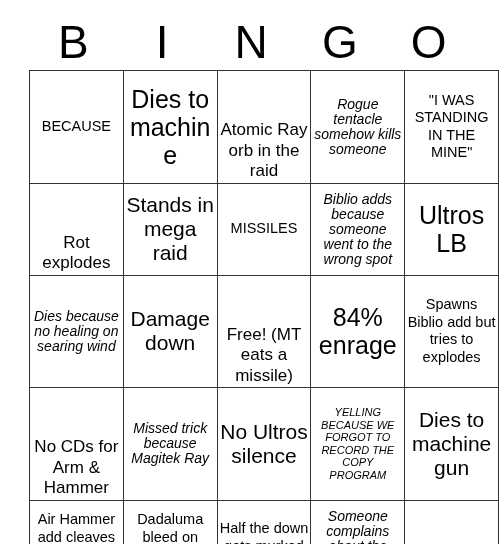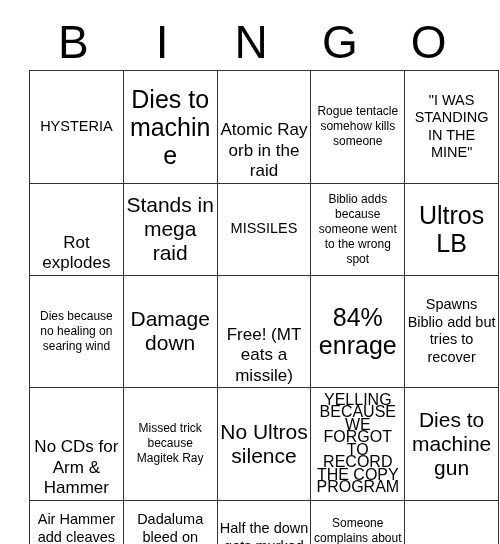--- a/index.html
+++ b/index.html
@@ -59,22 +59,22 @@
     vertical-align: middle;
     overflow: hidden;
     word-wrap: break-word;
     color: #000000;
   }
   .cell-text {
     display: block;
     width: 100%;
   }
   
-  .fs-xs  { font-size: 16px; line-height: 12.5px; }
-  .fs-s   { font-size: 12px; line-height: 15px; }
+  .fs-xs  { font-size: 11px; line-height: 12.5px; font-style: italic; }
+  .fs-s   { font-size: 14px; line-height: 15px; font-style: italic; }
   .fs-m   { font-size: 14.5px; line-height: 17.5px; }
   .fs-l   { font-size: 17px;   line-height: 20.5px; margin-top: 48px; }
   .fs-xl  { font-size: 21px;   line-height: 24px; }
   .fs-xxl { font-size: 25px;   line-height: 28px; }
 </style>
 </head>
 <body>
 
 <div id="card">
 
@@ -83,21 +83,21 @@
       <div class="header-letter">I</div>
       <div class="header-letter">N</div>
       <div class="header-letter">G</div>
       <div class="header-letter">O</div>
     </div>
 
   <table id="grid">
     <tbody>
         <tr>
           <td>
-            <span class="cell-text fs-m">HYSTERIA</span>
+            <span class="cell-text fs-m">BECAUSE</span>
           </td>
           <td>
             <span class="cell-text fs-xxl">Dies to machine</span>
           </td>
           <td>
             <span class="cell-text fs-l">Atomic Ray orb in the raid</span>
           </td>
           <td>
             <span class="cell-text fs-s">Rogue tentacle somehow kills someone</span>
           </td>
@@ -129,21 +129,21 @@
           <td>
             <span class="cell-text fs-xl">Damage down</span>
           </td>
           <td>
             <span class="cell-text fs-l">Free! (MT eats a missile)</span>
           </td>
           <td>
             <span class="cell-text fs-xxl">84% enrage</span>
           </td>
           <td>
-            <span class="cell-text fs-m">Spawns Biblio add but tries to recover</span>
+            <span class="cell-text fs-m">Spawns Biblio add but tries to explodes</span>
           </td>
         </tr>
         <tr>
           <td>
             <span class="cell-text fs-l">No CDs for Arm &amp; Hammer</span>
           </td>
           <td>
             <span class="cell-text fs-s">Missed trick because Magitek Ray</span>
           </td>
           <td>

